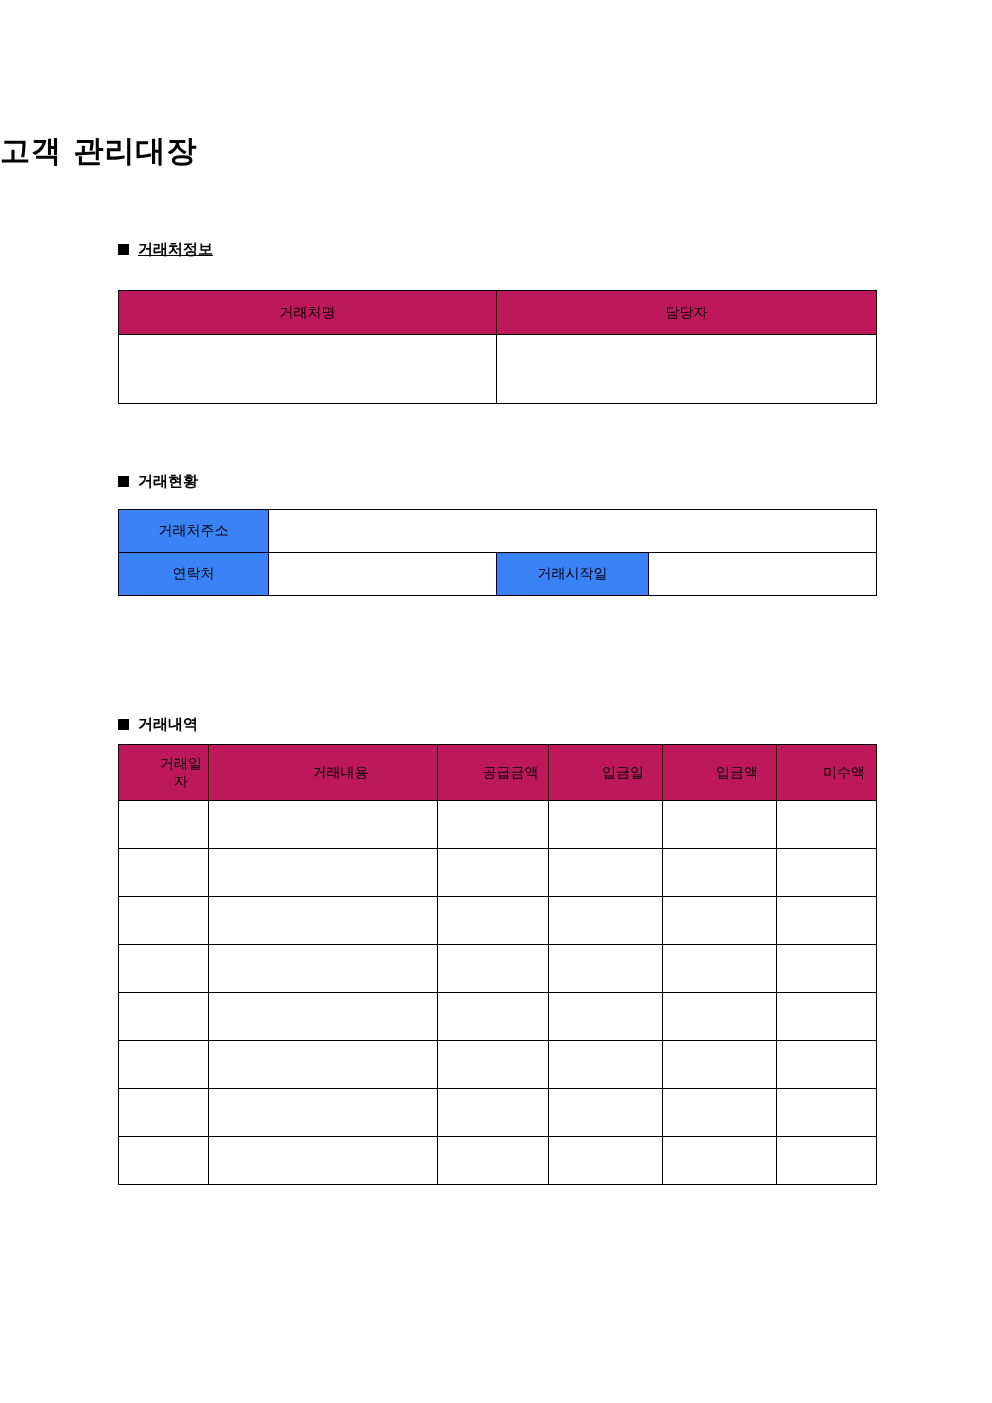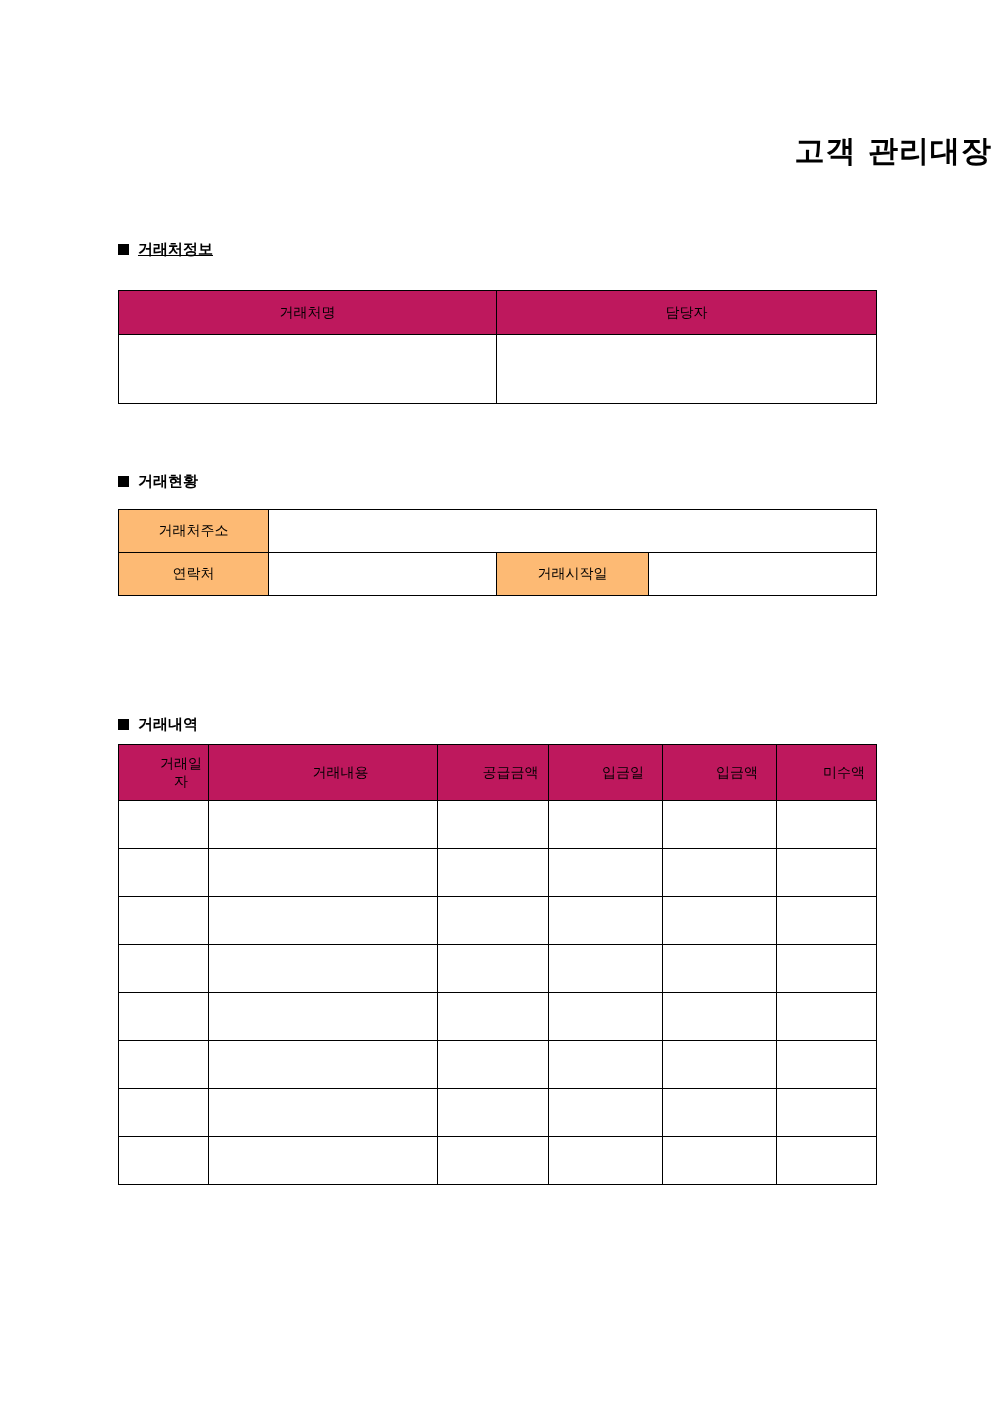--- a/index.html
+++ b/index.html
@@ -22,21 +22,21 @@
     height: 1403px;
     box-sizing: border-box;
   }
 
   
   .doc-title {
     position: absolute;
     left: 0;
     top: 133px;
     width: 992px;
-    text-align: right;
+    text-align: left;
     font-size: 30px;
     font-weight: bold;
     letter-spacing: 1px;
     line-height: 1.2;
   }
 
   
   .section-heading {
     position: absolute;
     left: 118px;
@@ -74,21 +74,21 @@
     vertical-align: middle;
     padding: 0;
     font-weight: normal;
     font-size: 14px;
     color: #000000;
   }
   .hdr-cell {
     background: #be185d;
   }
   .label-cell {
-    background: #fdba74;
+    background: #3b82f6;
   }
   .blank-cell {
     background: #ffffff;
   }
 
   
   #table-client-info {
     top: 290px;
     width: 758px;
   }

